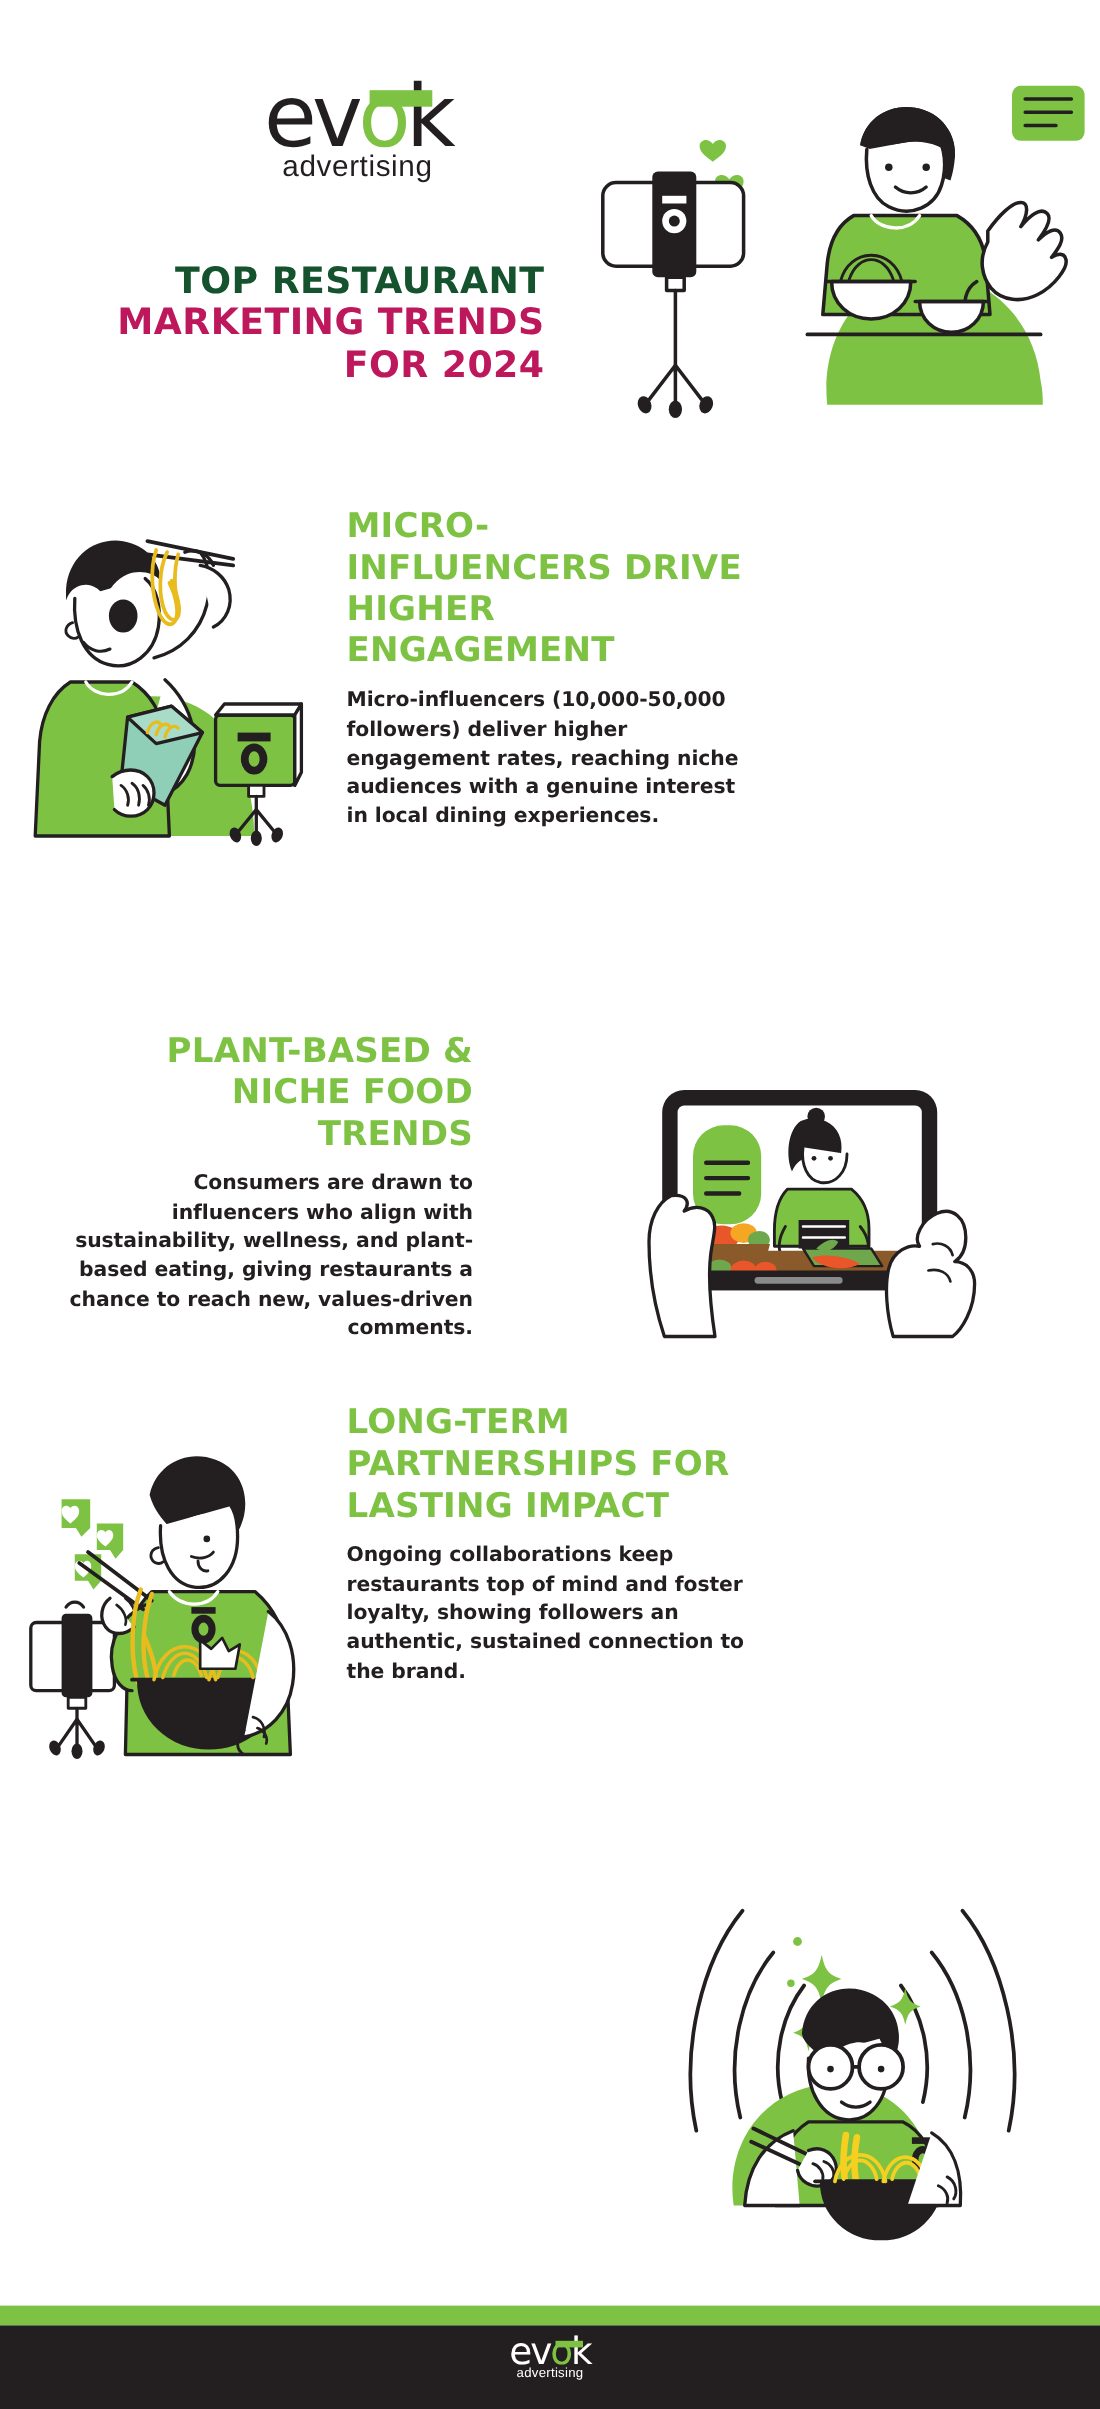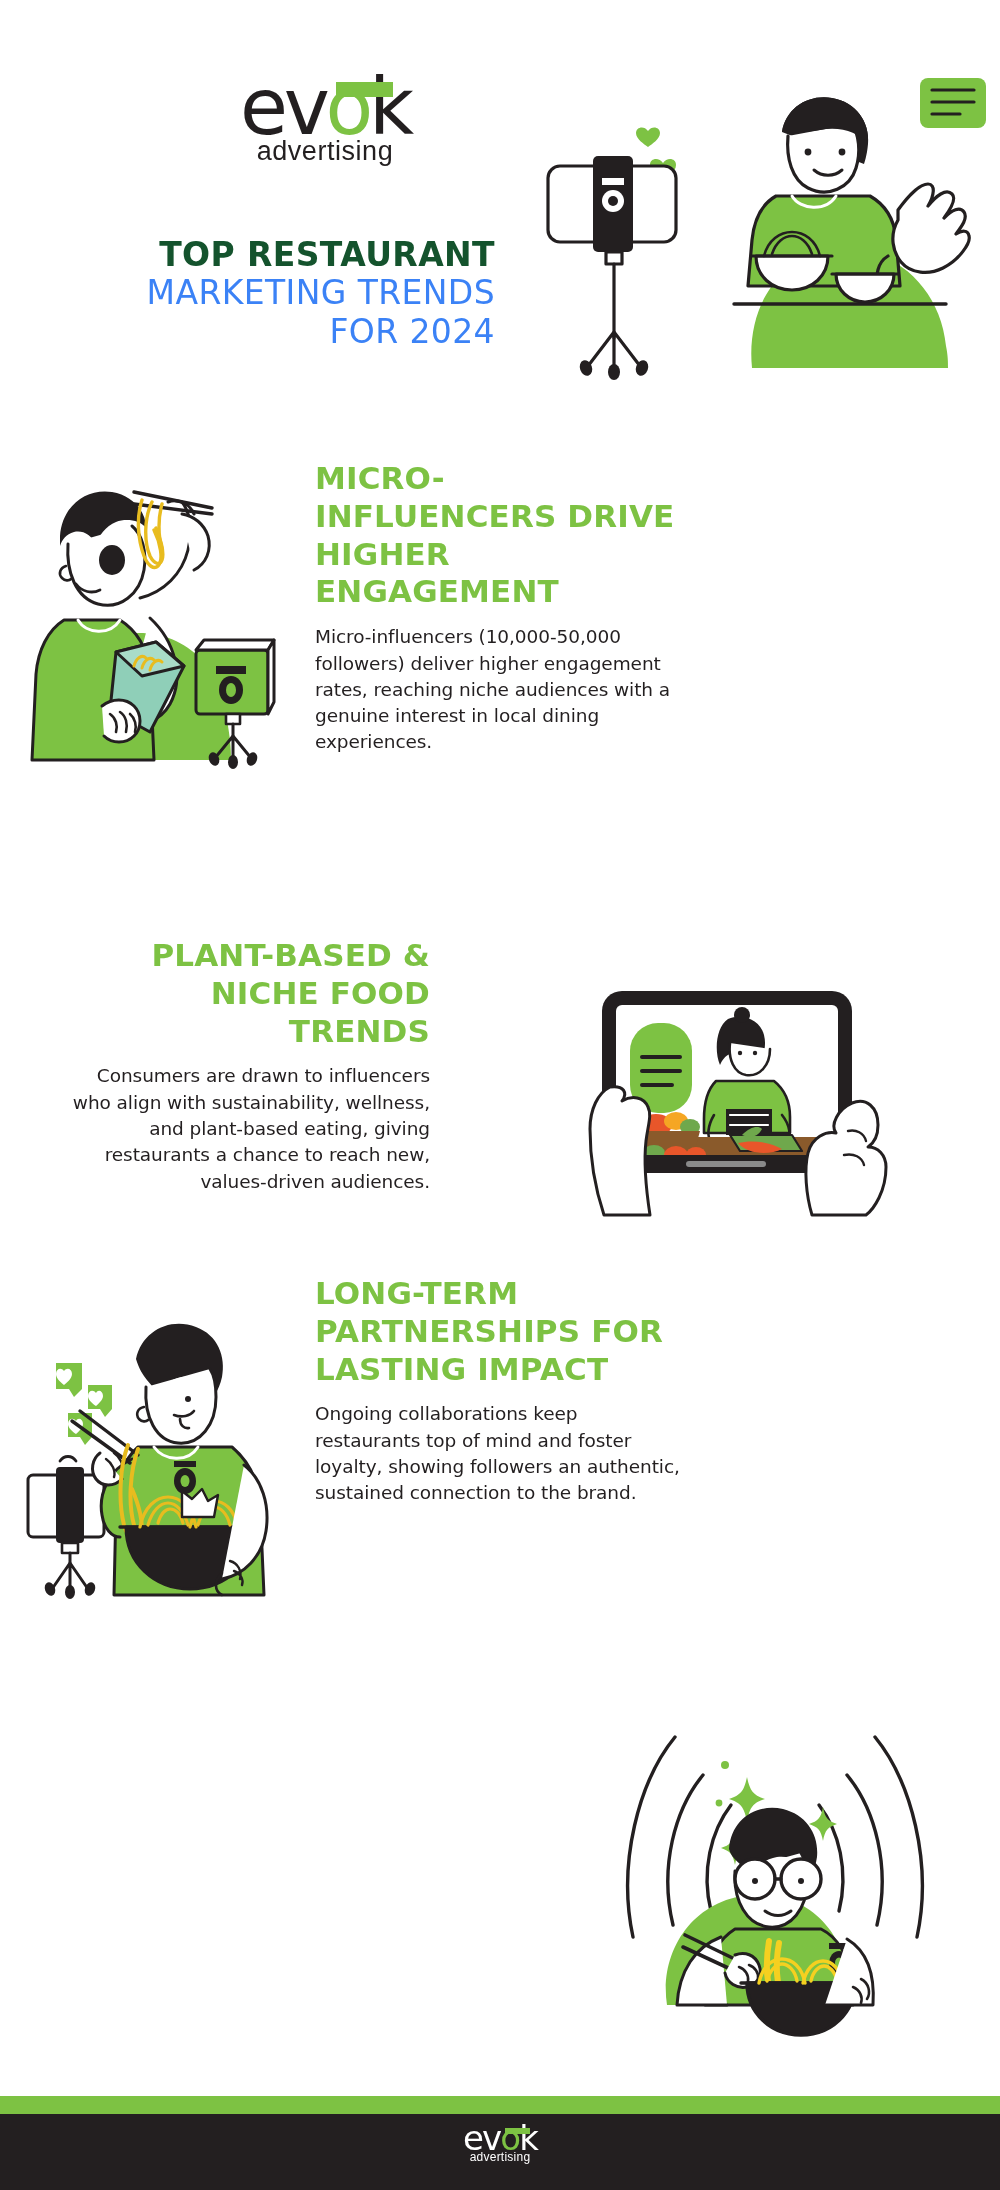--- a/index.html
+++ b/index.html
@@ -34,37 +34,37 @@
   .header-logo-wrap { position:absolute; left:240px; top:72px; }
   .title-block {
     position:absolute; left:0px; top:236px; width:520px;
     text-align:right; padding-right:25px;
   }
   .title-l1, .title-l2 {
     font-family:"DejaVu Sans", sans-serif; font-weight:bold;
     font-size:33px; letter-spacing:.012em; line-height:1.16; color:#14532d;
   }
   .title-l3, .title-l4 {
-    font-family:"DejaVu Sans", sans-serif; font-weight:normal;
-    font-size:33px; letter-spacing:.012em; line-height:1.16; color:#3b82f6;
+    font-family:"DejaVu Sans", sans-serif; font-weight:bold;
+    font-size:33px; letter-spacing:.012em; line-height:1.16; color:#be185d;
   }
 
   
   .hero-art { position:absolute; left:520px; top:70px; width:470px; height:300px; }
 
   
   .section { position:absolute; left:0; width:916px; }
   .sec-art { position:absolute; }
   .sec-text { position:absolute; }
   .sec-head {
     font-family:"DejaVu Sans", sans-serif; font-weight:bold;
     color:#7DC243; font-size:31px; line-height:1.22; letter-spacing:.005em;
   }
   .sec-body {
-    font-family:"DejaVu Sans", sans-serif; font-weight:normal;
+    font-family:"DejaVu Sans", sans-serif; font-weight:bold;
     color:#231F20; font-size:18.5px; line-height:1.42; margin-top:13px;
     letter-spacing:-0.004em;
   }
   .align-left  { text-align:left; }
   .align-right { text-align:right; }
 
   
   .footer-stripe { position:absolute; left:0; top:2096px; width:1000px; height:18px; background:#7DC243; }
   .footer-bar    { position:absolute; left:0; top:2114px; width:1000px; height:76px; background:#231F20; }
   .footer-logo-wrap { position:absolute; left:0; top:2123px; width:1000px; text-align:center; }
@@ -206,21 +206,21 @@
 
   <div class="sec-text align-left" style="left:315px; top:-10px; width:360px;">
     <div class="sec-head">MICRO-INFLUENCERS DRIVE HIGHER ENGAGEMENT</div>
     <div class="sec-body">Micro-influencers (10,000-50,000 followers) deliver higher engagement rates, reaching niche audiences with a genuine interest in local dining experiences.</div>
   </div>
 </div>
 
 <div class="section" style="top:925px; height:290px;">
   <div class="sec-text align-right" style="left:60px; top:12px; width:370px;">
     <div class="sec-head">PLANT-BASED &amp; NICHE FOOD TRENDS</div>
-    <div class="sec-body">Consumers are drawn to influencers who align with sustainability, wellness, and plant-based eating, giving restaurants a chance to reach new, values-driven audiences.</div>
+    <div class="sec-body">Consumers are drawn to influencers who align with sustainability, wellness, and plant-based eating, giving restaurants a chance to reach new, values-driven comments.</div>
   </div>
 
   <div class="sec-art" style="left:590px; top:60px;">
     <svg width="300" height="230" viewBox="0 0 300 230">
       <g fill="none" stroke="#231F20" stroke-width="3" stroke-linecap="round" stroke-linejoin="round">
 
         <rect x="12" y="6" width="250" height="182" rx="20" fill="#231F20" stroke="none"></rect>
         <rect x="26" y="20" width="222" height="152" rx="6" fill="#ffffff" stroke="none"></rect>
 
         <rect x="40" y="38" width="62" height="90" rx="28" fill="#7DC243" stroke="none"></rect>

